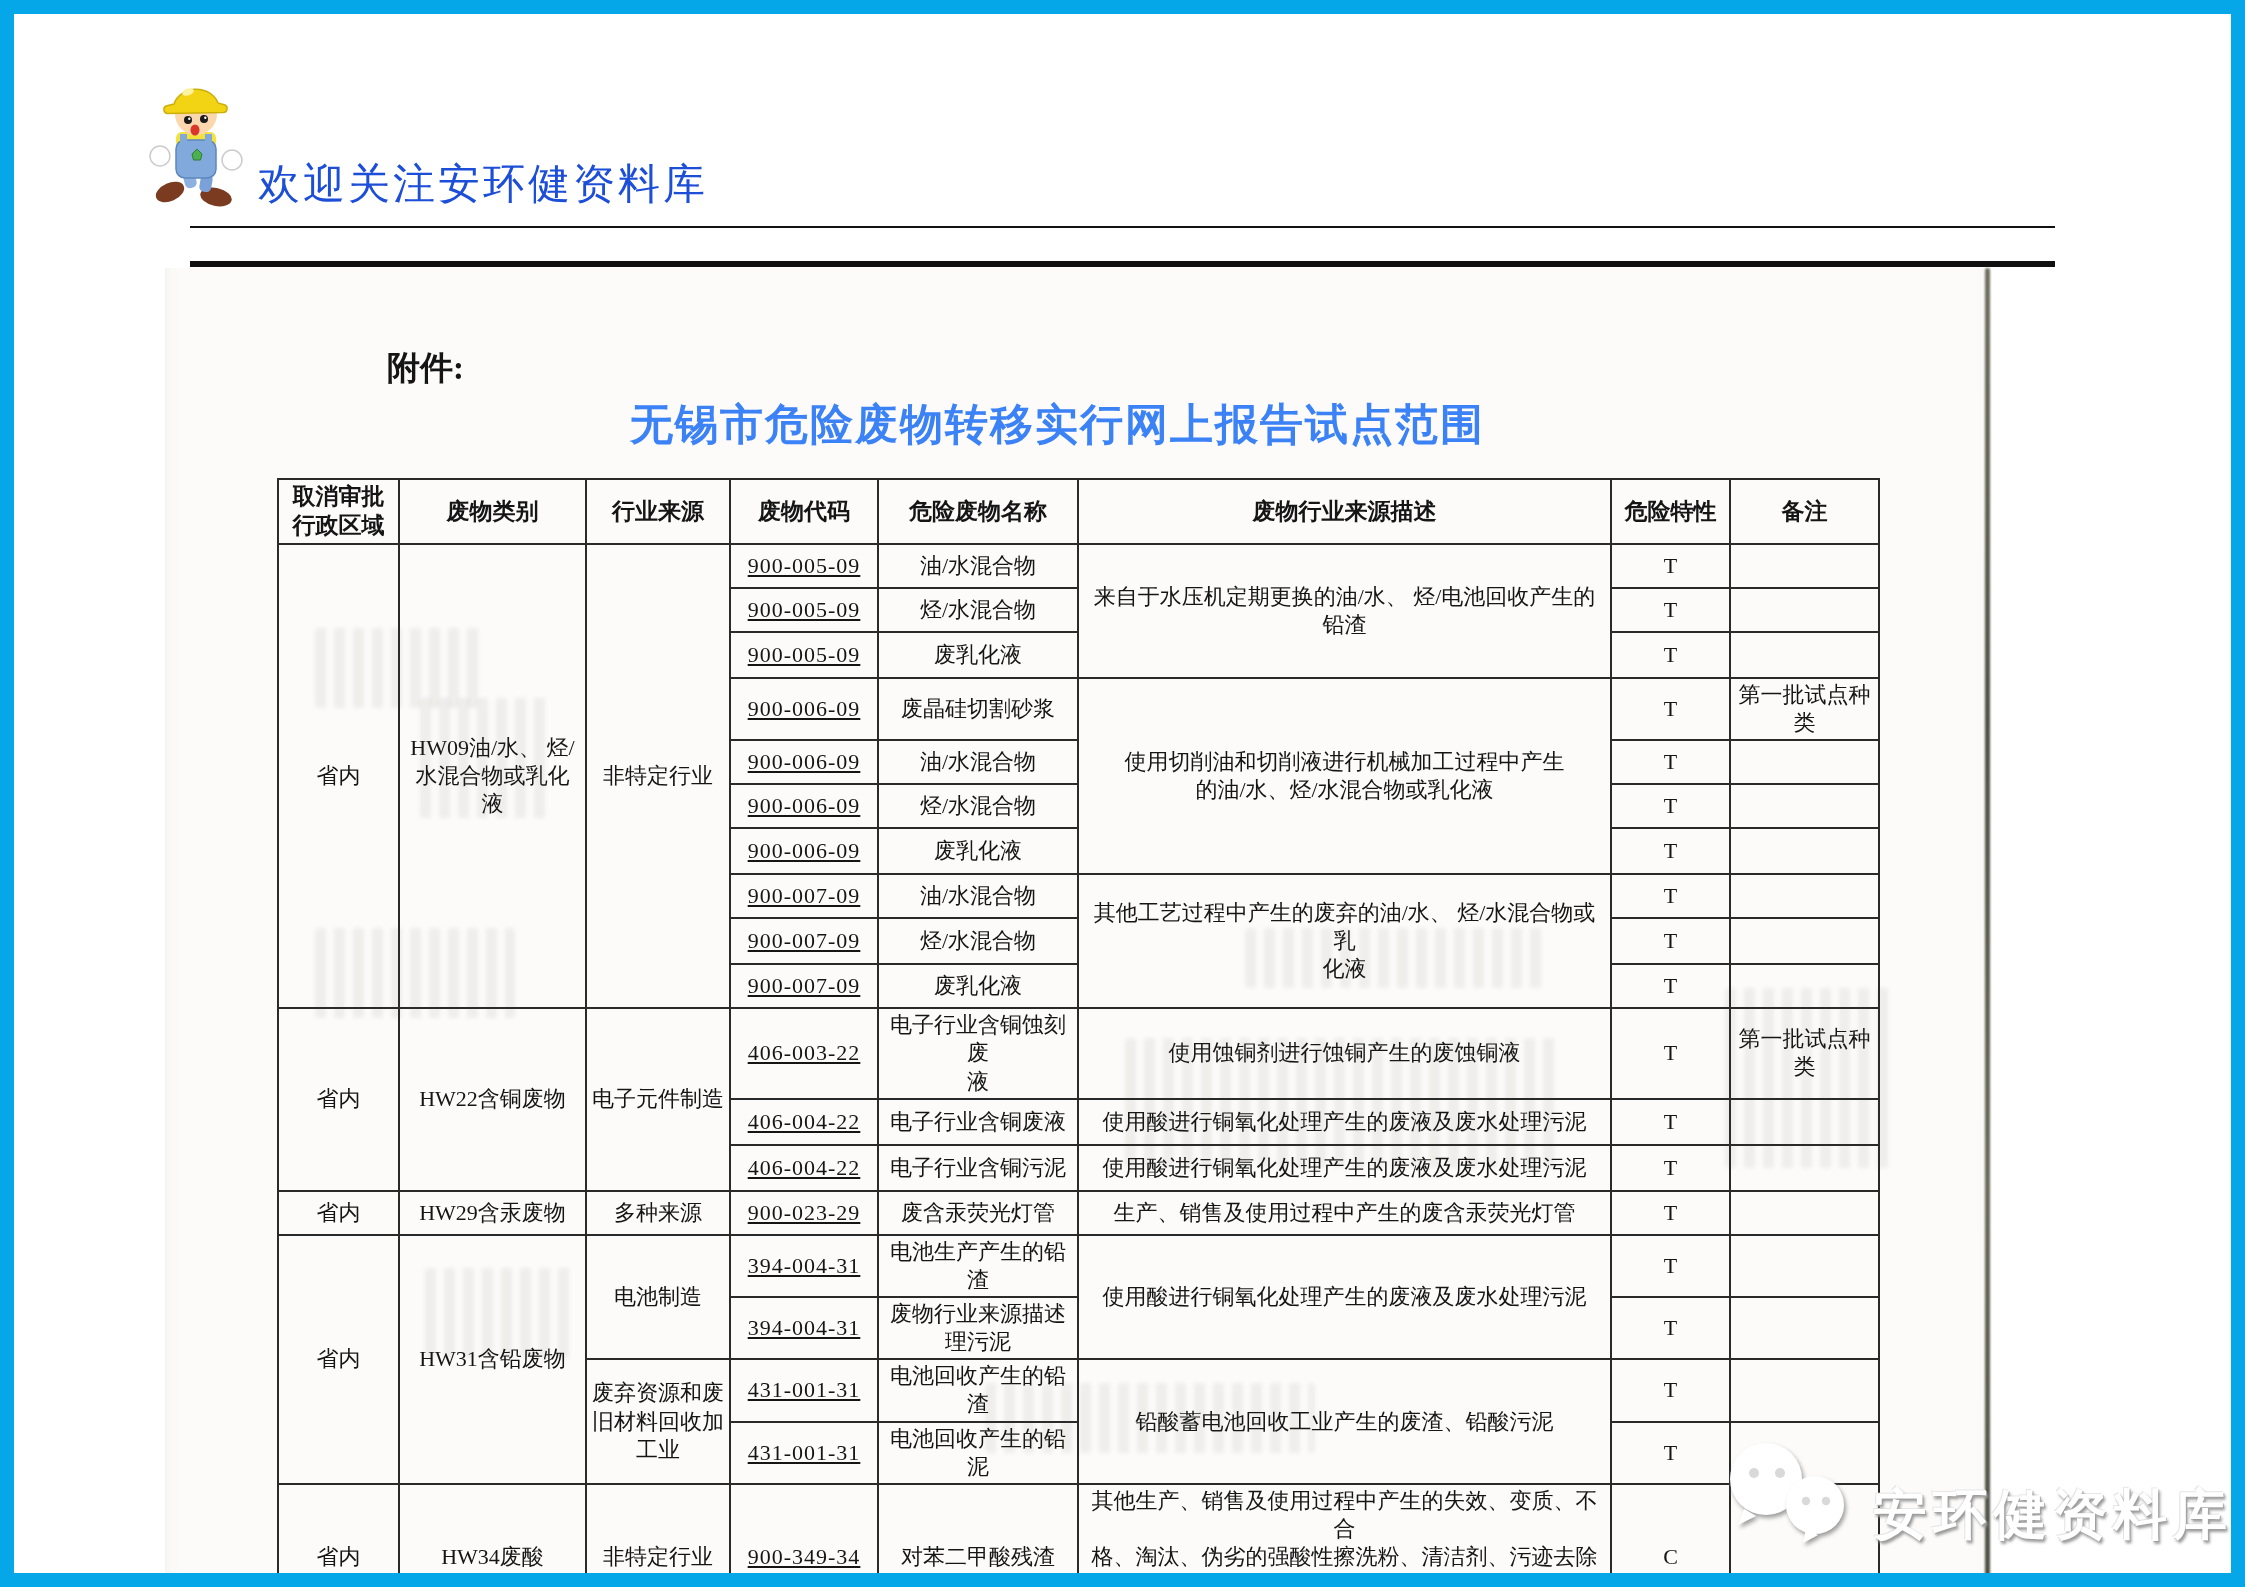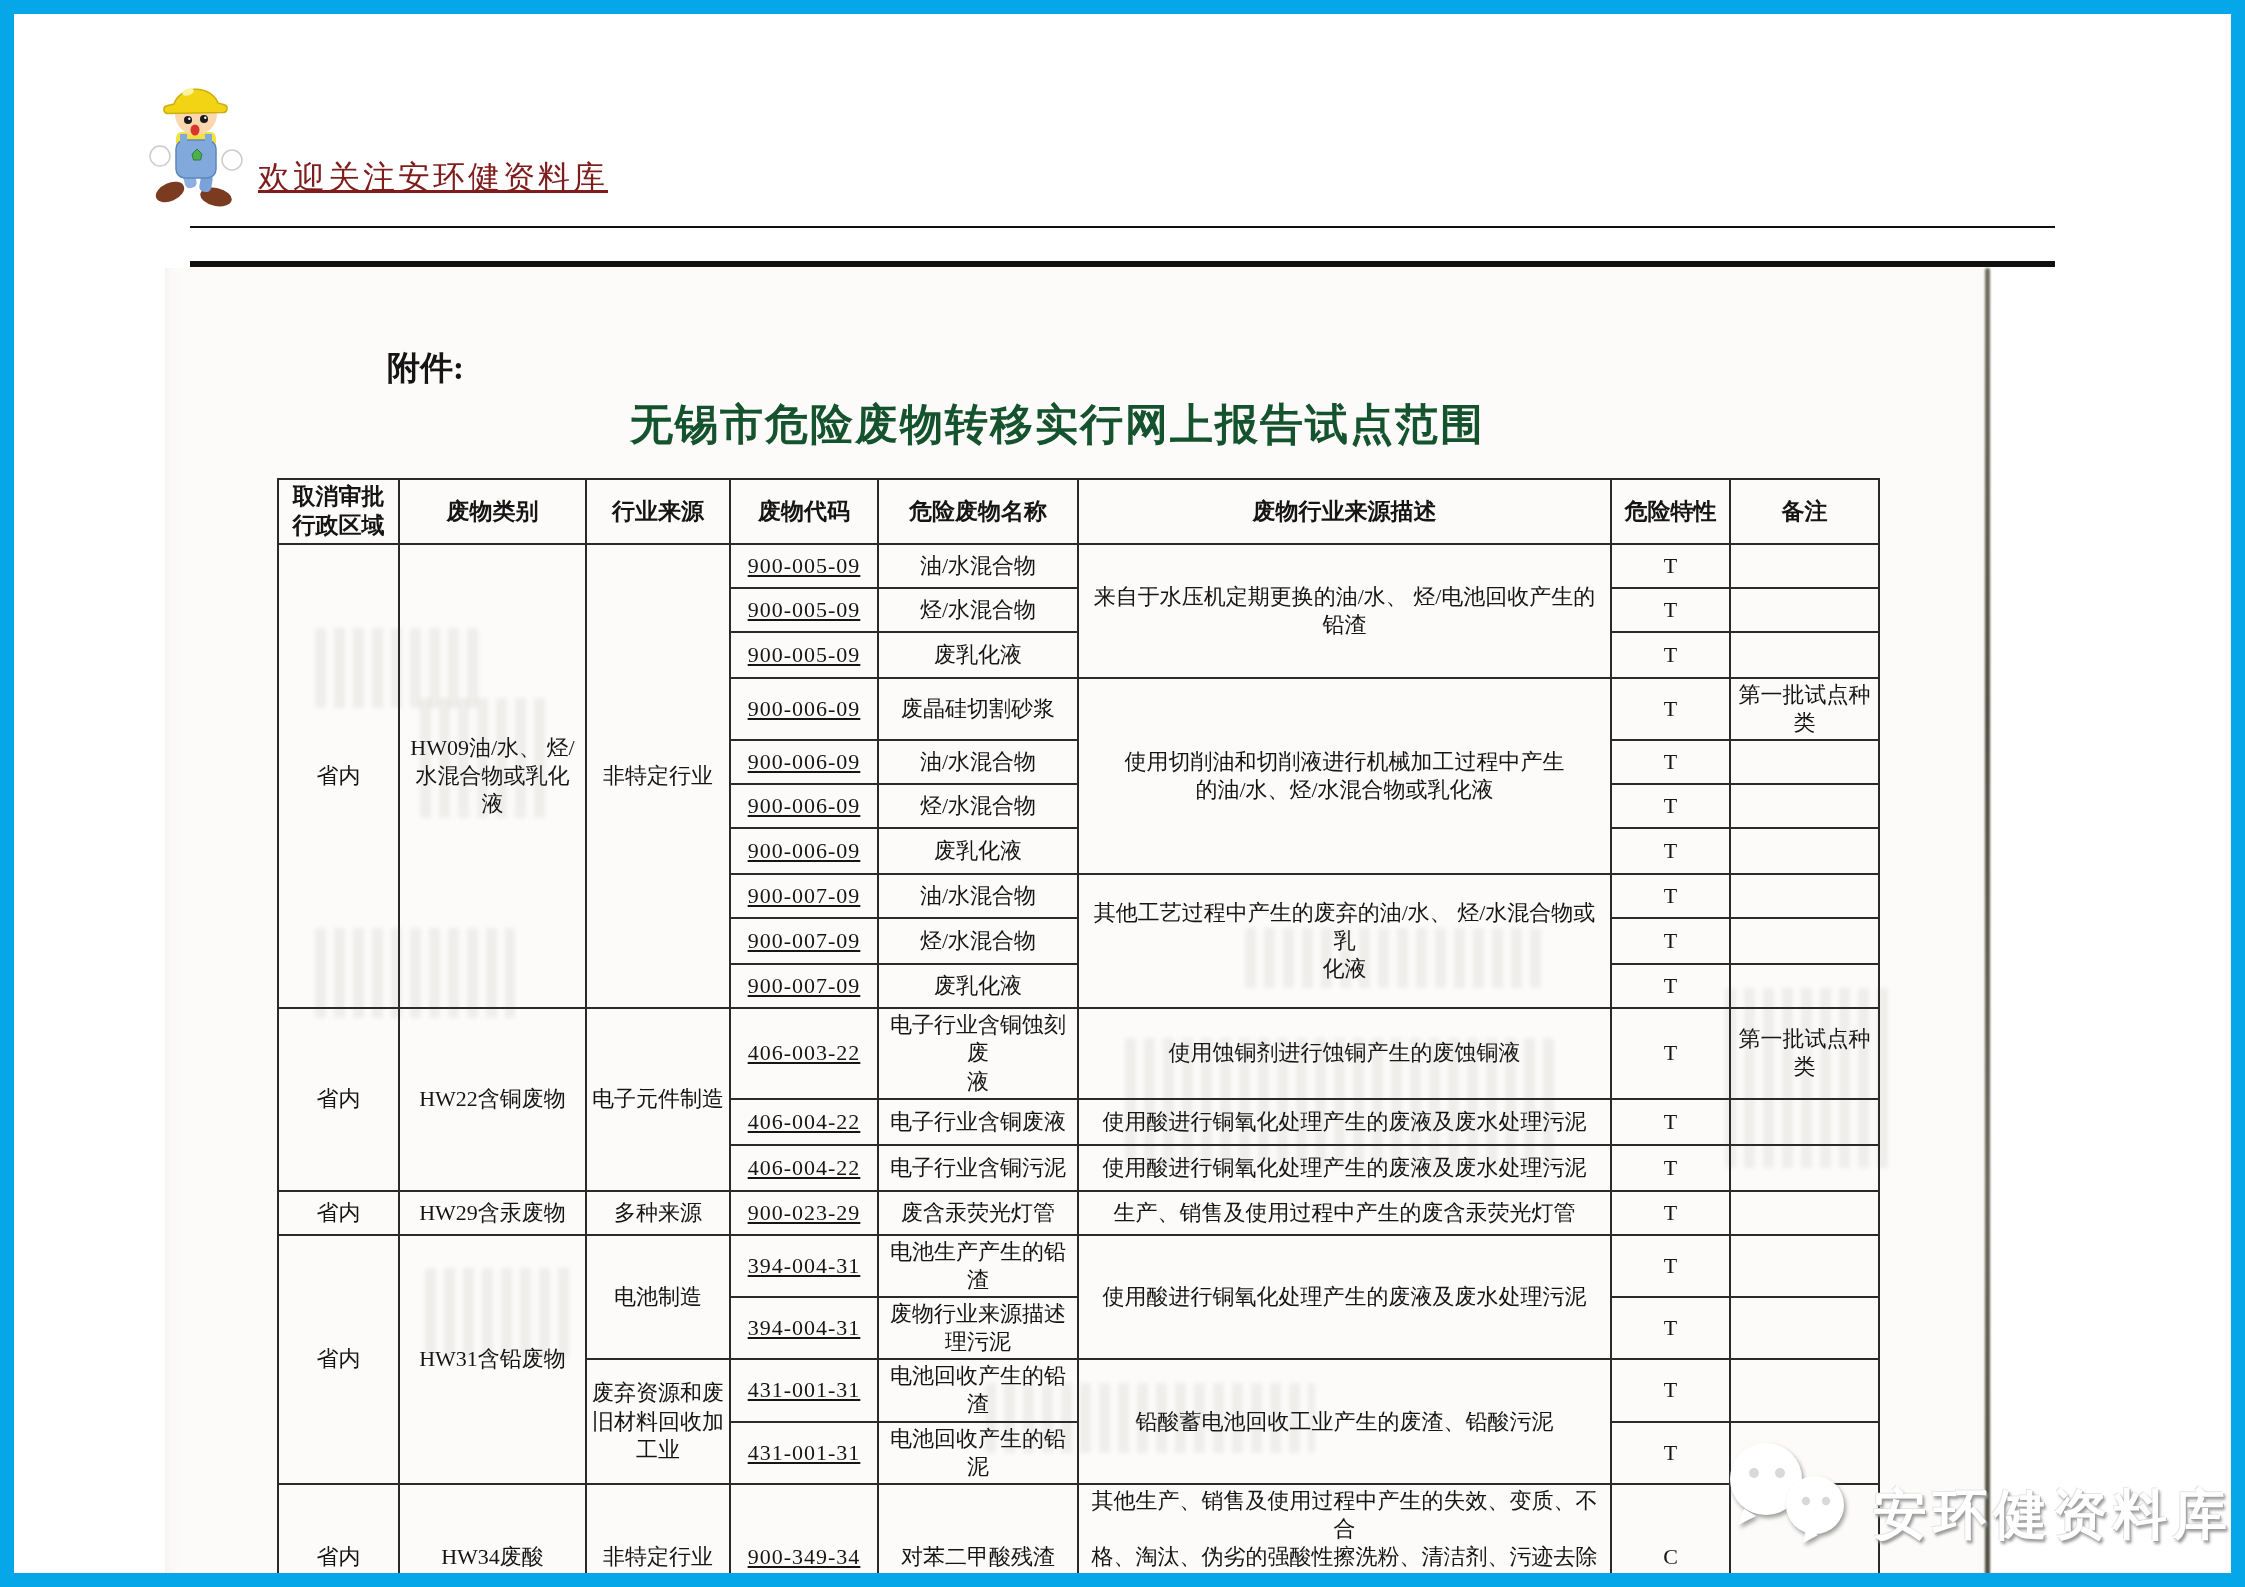--- a/index.html
+++ b/index.html
@@ -14,23 +14,22 @@
   .frame{
     position:absolute;inset:0;
     border:14px solid #06a7e8;
     pointer-events:none;
     z-index:50;
   }
   
   .mascot{position:absolute;left:136px;top:68px;width:120px;height:140px;}
   .welcome{
     position:absolute;left:258px;top:156px;
-    font-size:32px;letter-spacing:3px;color:#7f1d1d;
+    font-size:42px;letter-spacing:3px;color:#1d4ed8;
     font-family:"Liberation Serif","DejaVu Serif",serif;
-    text-decoration:underline;
   }
   .rule-thin{position:absolute;left:190px;top:226px;width:1865px;height:2px;background:#111;}
   .rule-thick{position:absolute;left:190px;top:261px;width:1865px;height:6px;background:#111;}
 
   
   .scan-page{
     position:absolute;left:165px;top:268px;width:1825px;height:1521px;
     background:#fcfbf9;
     box-shadow:inset 0 -16px 22px -12px rgba(110,110,95,.35);
   }
@@ -39,21 +38,21 @@
     background:linear-gradient(180deg,#6f6f60,#4f4f44 30%,#6a6a5c 60%,#3f3f35);
     filter:blur(1px);border-radius:3px;
   }
   .attachment{
     position:absolute;left:222px;top:78px;
     font-size:33px;font-weight:bold;color:#151515;
   }
   .doc-title{
     position:absolute;left:0;right:40px;top:128px;
     text-align:center;
-    font-size:43px;font-weight:bold;color:#14532d;
+    font-size:43px;font-weight:bold;color:#3b82f6;
     letter-spacing:2px;
   }
 
   
   table.waste{
     position:absolute;left:112px;top:210px;
     border-collapse:collapse;table-layout:fixed;
     width:1601px;
     font-size:22px;line-height:1.28;color:#151515;
   }

